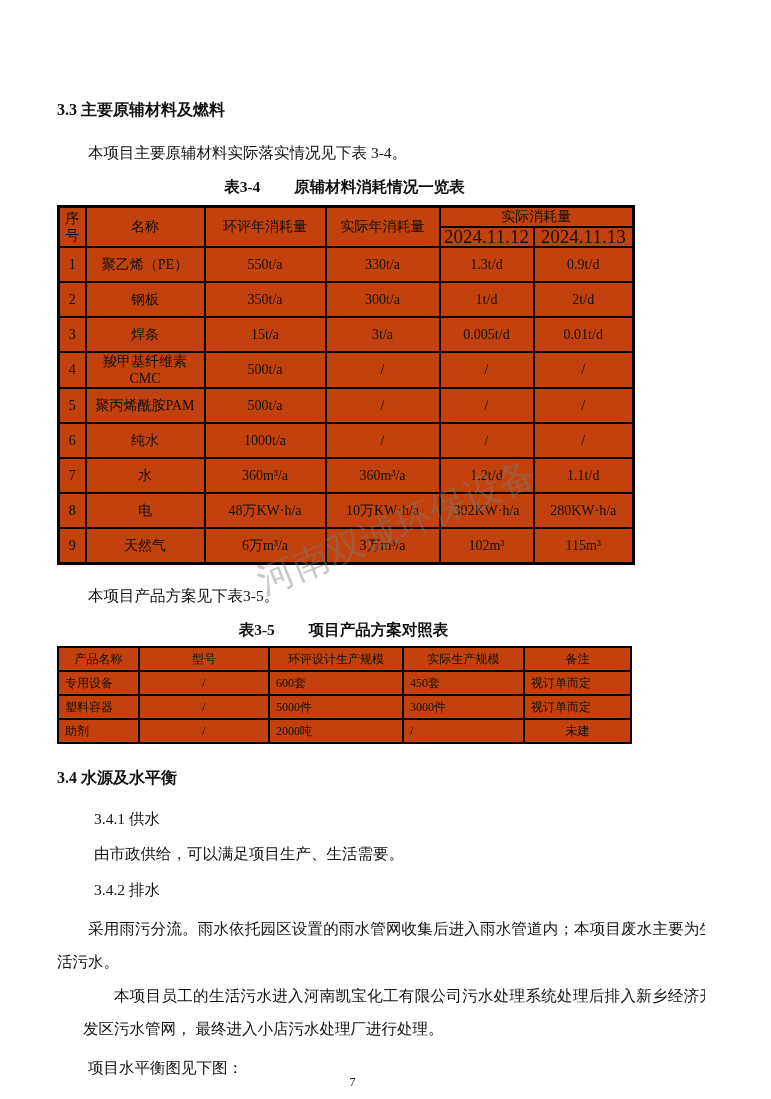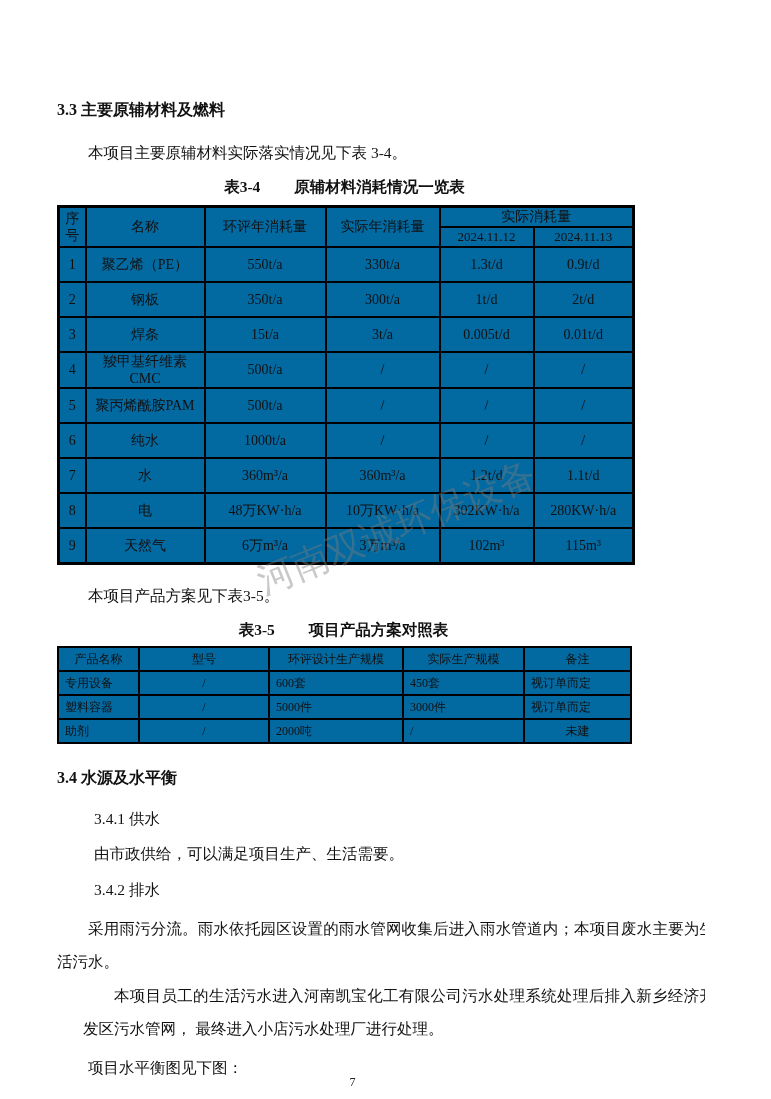--- a/index.html
+++ b/index.html
@@ -15,28 +15,28 @@
   .h-section{font-size:16px;font-weight:bold;margin:0;}
   #h33{margin-top:100px;}
   .para{font-size:15.5px;margin:0;line-height:34px;}
   .indent{text-indent:2em;}
   .sub-indent{padding-left:37px;}
   .just{text-align:justify;}
   .tbl-caption{
     width:575px;text-align:center;font-size:15.5px;font-weight:bold;margin:0;
   }
   .tbl-caption .cap-label{margin-right:34px;}
-  table{border-collapse:collapse;table-layout:fixed;background:#0369a1;}
+  table{border-collapse:collapse;table-layout:fixed;background:#c2410c;}
   #table34{width:575px;border:3px solid #000;margin-top:7px;}
   #table34 th,#table34 td{
     border:2px solid #000;text-align:center;vertical-align:middle;
     font-size:14px;font-weight:normal;padding:0 1px;overflow:hidden;
   }
   #table34 thead th{height:18px;line-height:18px;font-size:14px;}
-  #table34 thead th.dates{font-size:13px;}
+  #table34 thead th.dates{font-size:19px;}
   #table34 tbody td{height:33px;}
   #table34 .seq-col{line-height:17px;}
   #table35{width:573px;border:2px solid #000;margin-top:5px;}
   #table35 th,#table35 td{
     border:2px solid #000;vertical-align:middle;
     font-size:12px;font-weight:normal;padding:0 6px;overflow:hidden;height:22px;
   }
   #table35 th{text-align:center;}
   #table35 td{text-align:left;}
   #table35 td.center{text-align:center;}

